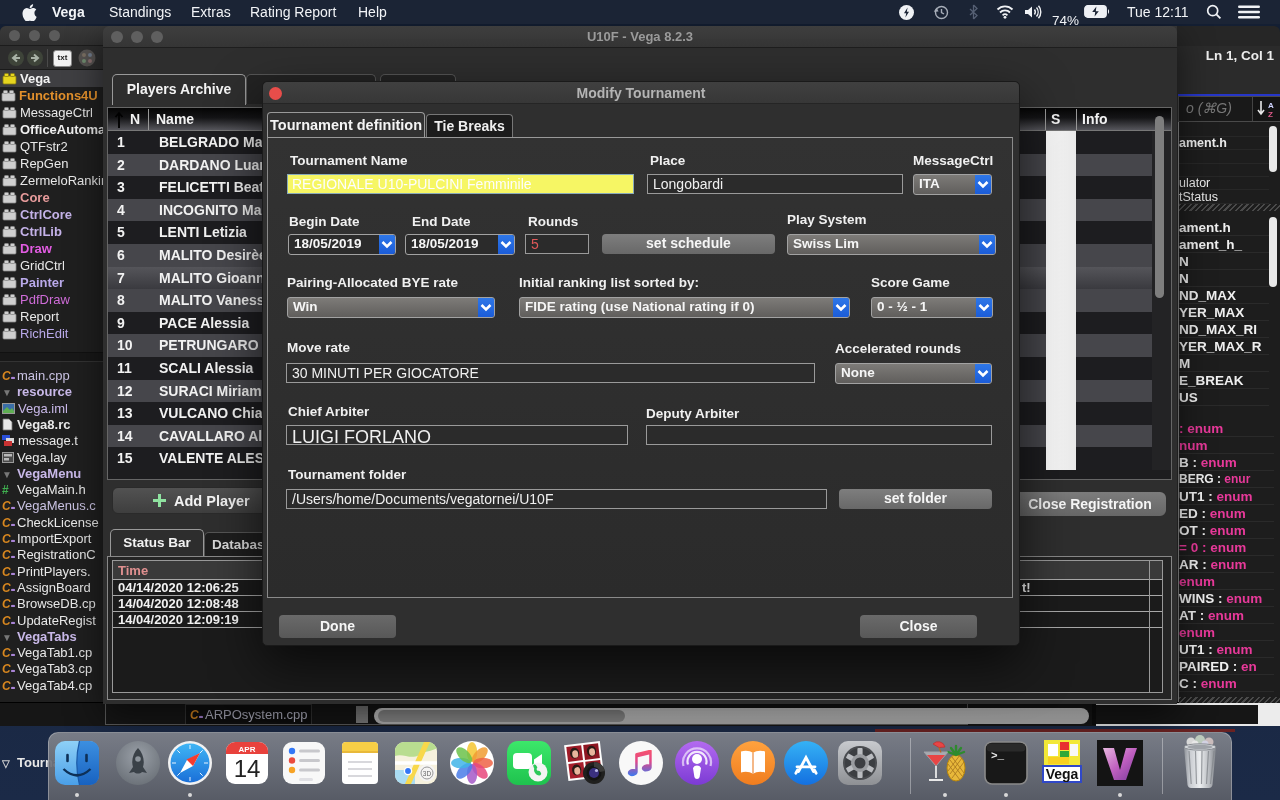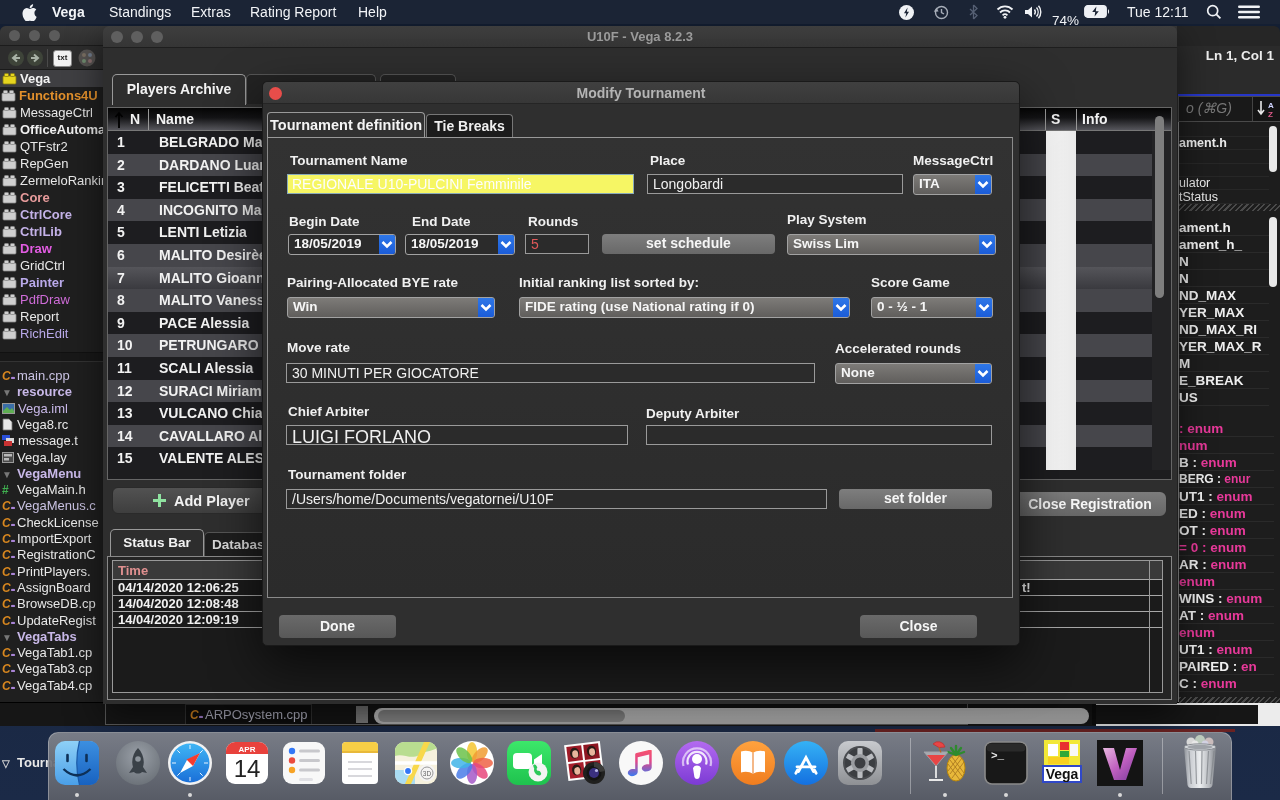--- a/index.html
+++ b/index.html
@@ -117,21 +117,21 @@
       <rect x="8.5" y="1.5" width="4" height="3" rx="0.8" fill="#cfcfcf" stroke="#8a8a8a" stroke-width="0.8"></rect>
     </svg>RichEdit</div>
 <div class="abs" style="left:0;top:352px;width:103px;height:10px;background:#181818;border-top:1px solid #111;border-bottom:1px solid #333;"></div>
 <div class="abs" style="left:0;top:362px;width:103px;height:340px;background:#1f1f1f;"></div>
 <div class="abs trunc" style="left:0;top:368px;width:103px;height:16px;font-size:13px;font-weight:normal;color:#c9c2e2;line-height:16px;padding-left:2px;"><span style="display:inline-block;width:15px;"><span style="color:#d8871f;font-weight:bold;font-style:italic;font-size:12px;">C</span><span style="color:#b08ae0;font-size:8px;font-weight:bold;letter-spacing:-1px;">••</span></span>main.cpp</div>
 <div class="abs trunc" style="left:0;top:384.3px;width:103px;height:16px;font-size:13px;font-weight:bold;color:#c8b8e8;line-height:16px;padding-left:2px;"><span style="display:inline-block;width:15px;color:#777;font-size:10px;">▼</span>resource</div>
 <div class="abs trunc" style="left:0;top:400.6px;width:103px;height:16px;font-size:13px;font-weight:normal;color:#c8b8e8;line-height:16px;padding-left:2px;"><svg width="13" height="11" style="vertical-align:-1px;margin-right:3px;">
       <rect x="0.5" y="0.5" width="12" height="10" fill="#3a6ea8" stroke="#999" stroke-width="1"></rect>
       <path d="M1 8 L5 4 L8 7 L10 5 L12 8 L12 10 L1 10 Z" fill="#5fae52"></path>
     </svg>Vega.iml</div>
-<div class="abs trunc" style="left:0;top:416.90000000000003px;width:103px;height:16px;font-size:13px;font-weight:normal;color:#e8e8e8;line-height:16px;padding-left:2px;"><svg width="11" height="13" style="vertical-align:-2px;margin-right:4px;">
+<div class="abs trunc" style="left:0;top:416.90000000000003px;width:103px;height:16px;font-size:13px;font-weight:bold;color:#e8e8e8;line-height:16px;padding-left:2px;"><svg width="11" height="13" style="vertical-align:-2px;margin-right:4px;">
       <path d="M1 1 H7 L10 4 V12 H1 Z" fill="#e8e8e8" stroke="#777" stroke-width="0.8"></path>
     </svg>Vega8.rc</div>
 <div class="abs trunc" style="left:0;top:433.20000000000005px;width:103px;height:16px;font-size:13px;font-weight:normal;color:#e8e8e8;line-height:16px;padding-left:2px;"><svg width="13" height="12" style="vertical-align:-2px;margin-right:3px;">
       <rect x="0" y="0" width="8" height="5" fill="#2a4fd8"></rect>
       <rect x="4" y="3" width="8" height="5" fill="#d8d8d8"></rect>
       <rect x="2" y="6" width="8" height="5" fill="#c83232"></rect>
     </svg>message.t</div>
 <div class="abs trunc" style="left:0;top:449.50000000000006px;width:103px;height:16px;font-size:13px;font-weight:normal;color:#e8e8e8;line-height:16px;padding-left:2px;"><svg width="12" height="11" style="vertical-align:-1px;margin-right:3px;">
       <rect x="0.5" y="0.5" width="11" height="10" fill="#4a4a4a" stroke="#999" stroke-width="1"></rect>
       <rect x="2" y="2" width="8" height="2.5" fill="#b8b8b8"></rect>

